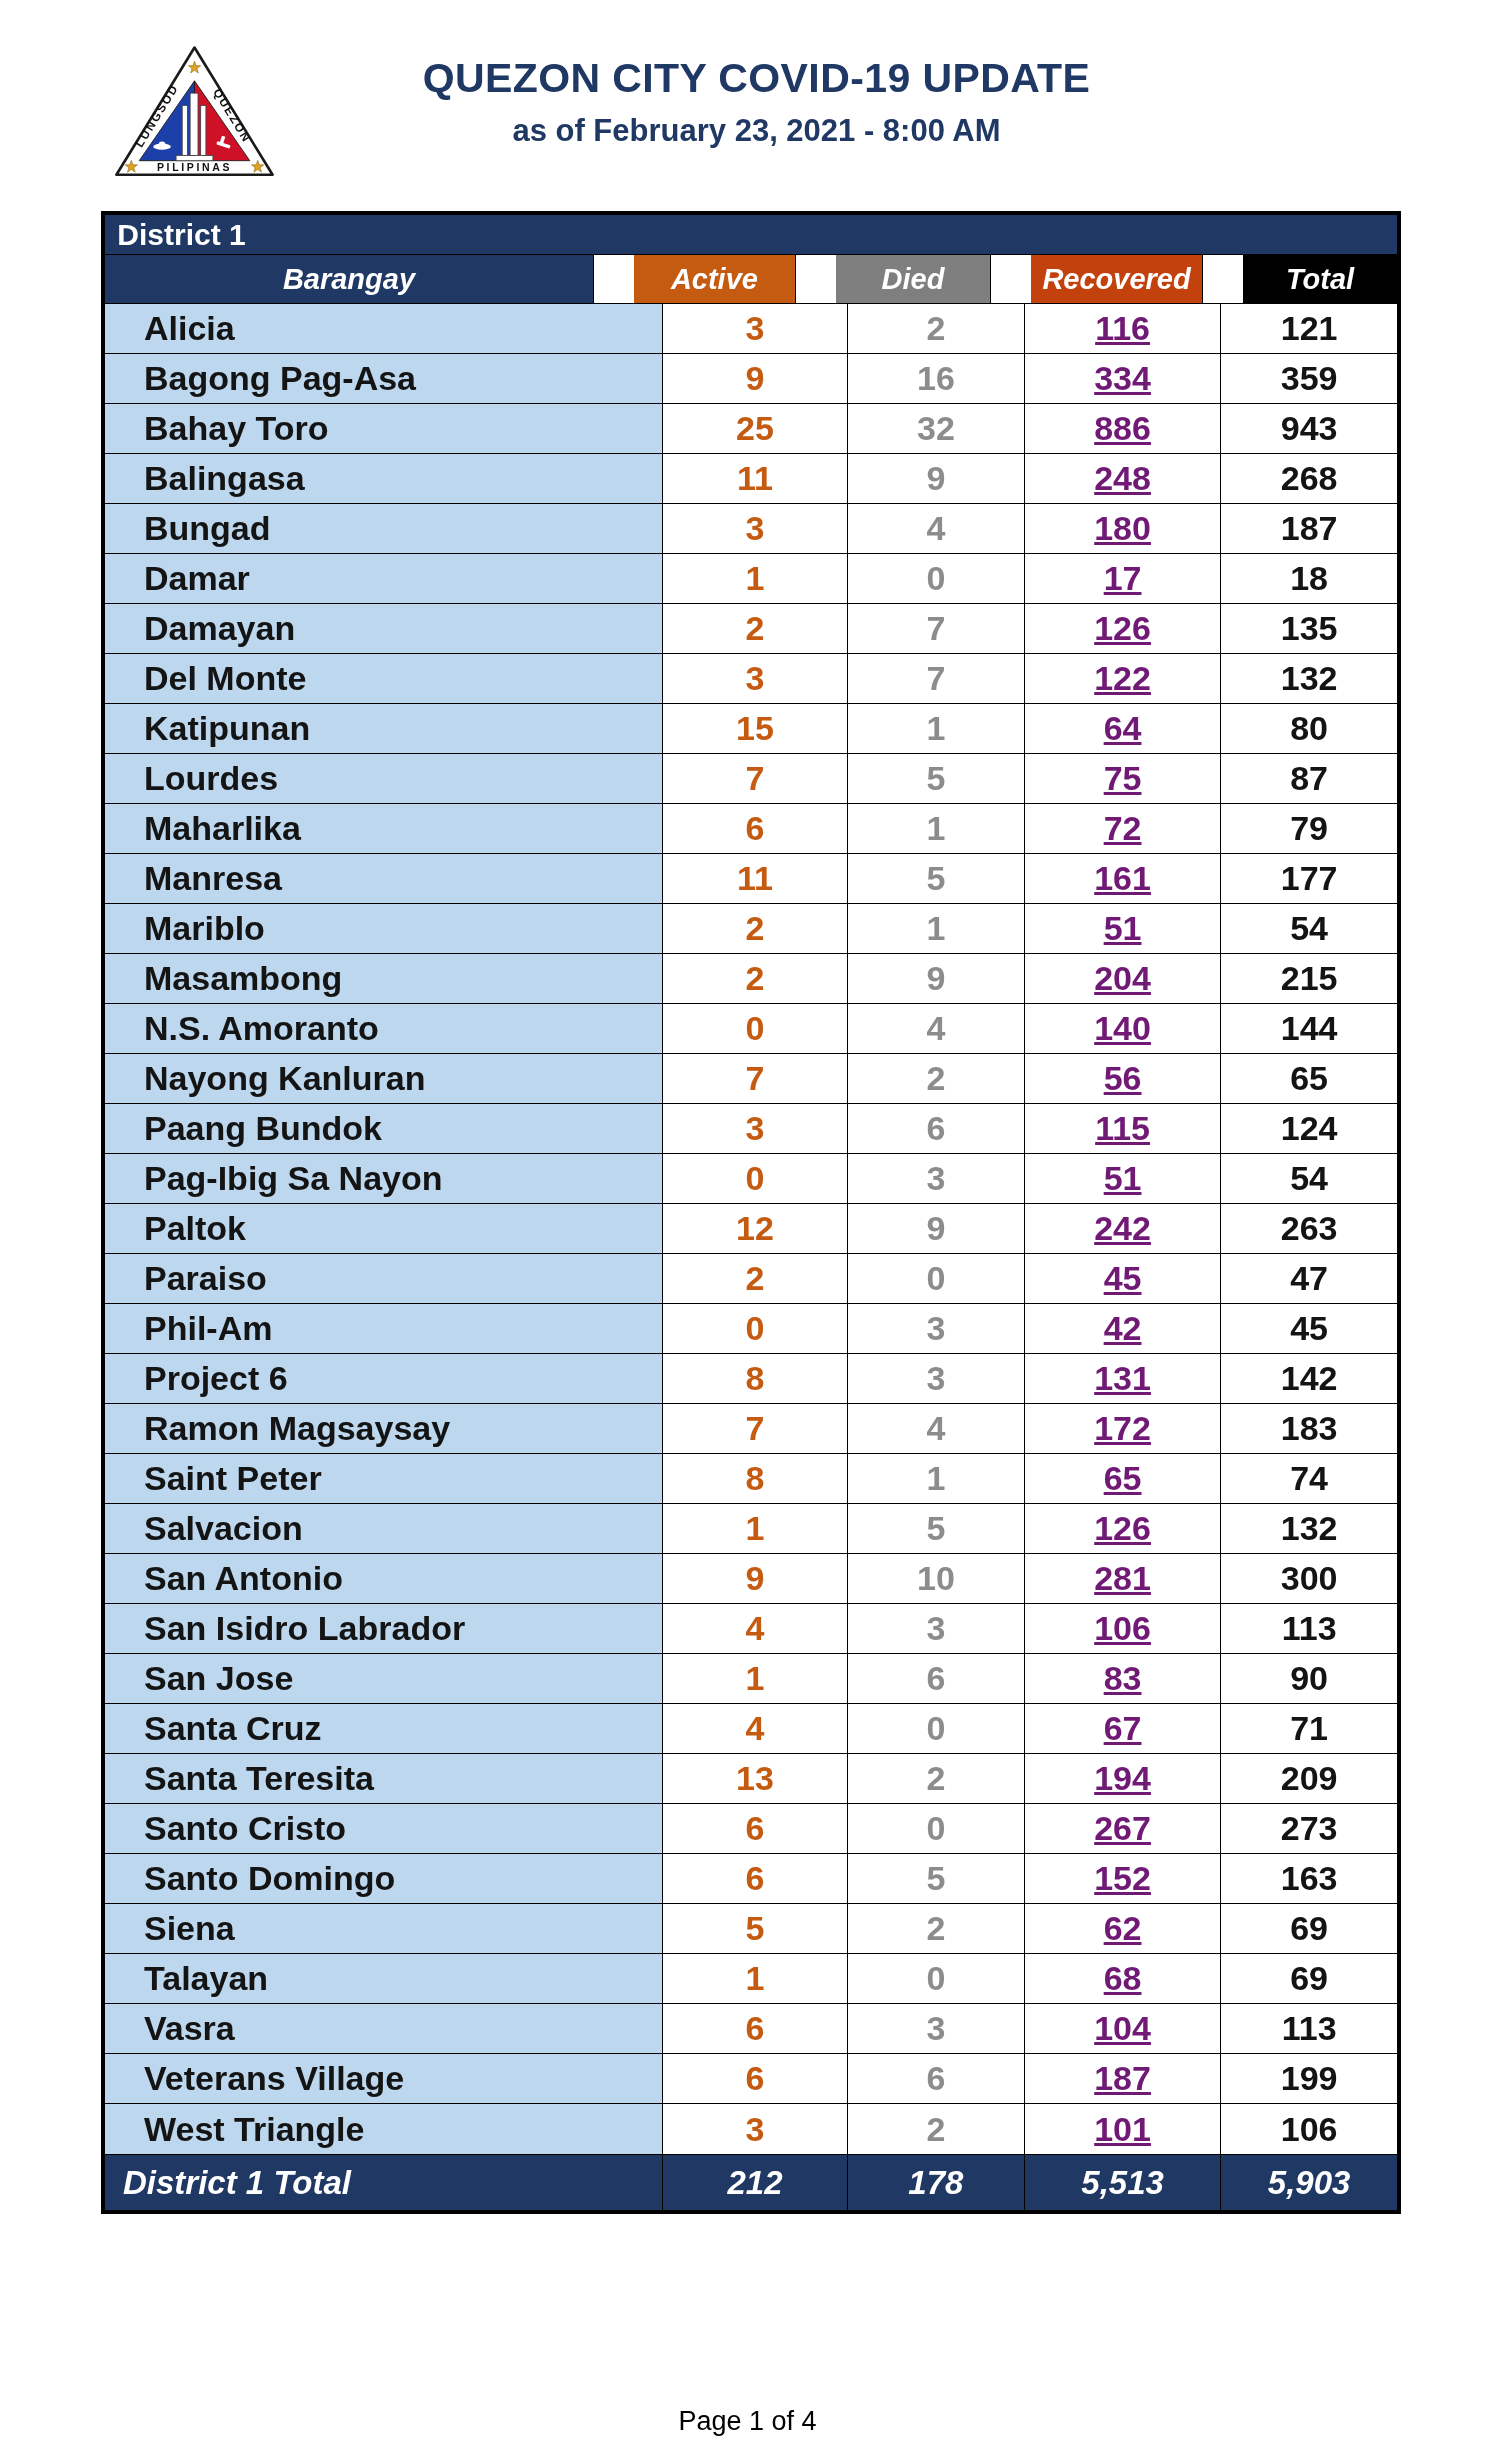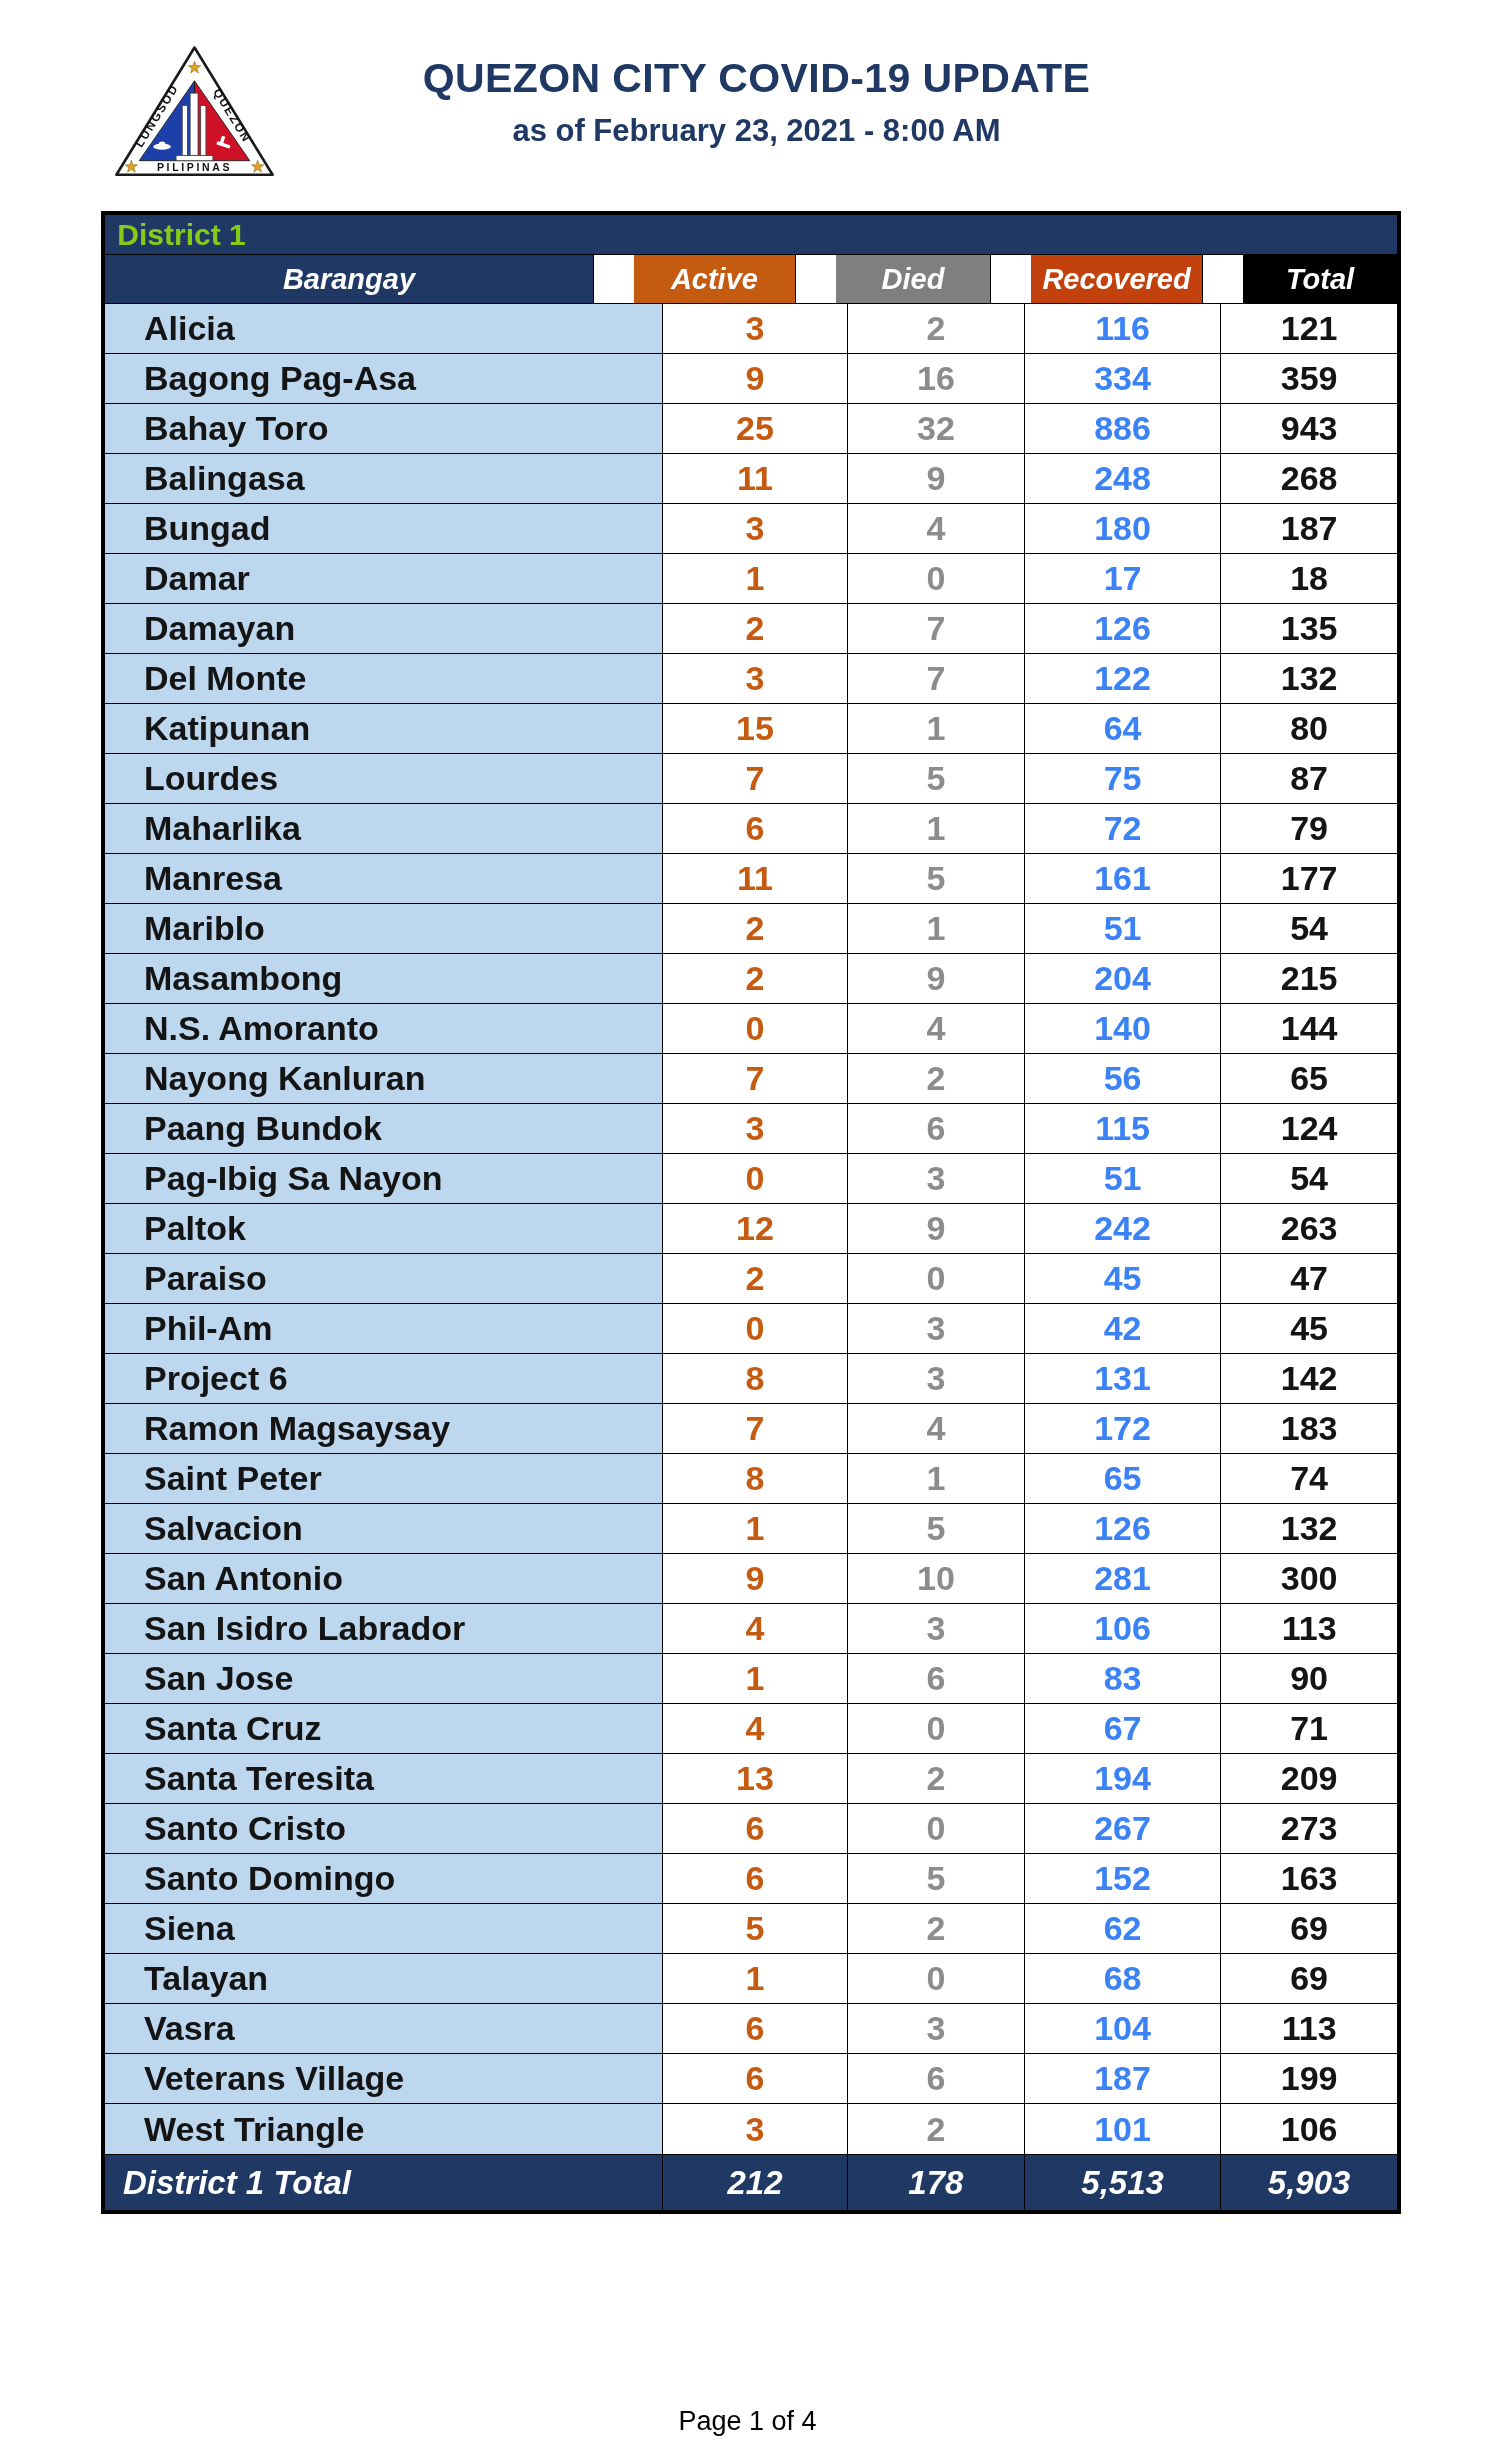--- a/index.html
+++ b/index.html
@@ -17,21 +17,21 @@
   .title { font-size: 41px; font-weight: bold; letter-spacing: 0.4px; }
   .subtitle { font-size: 31px; font-weight: bold; margin-top: 10.6px; }
 
   
   .covid-table {
     position: absolute; left: 101px; top: 211px; width: 1300px;
     border: 4.4px solid #000; background: #fff;
   }
   .district-bar {
     height: 40px; background: #1F3864; border-bottom: 1.8px solid #000;
-    color: #84cc16; font-weight: bold; font-size: 30px; line-height: 39px;
+    color: #ffffff; font-weight: bold; font-size: 30px; line-height: 39px;
     padding-left: 12.3px;
   }
   .row { display: flex; width: 100%; }
   .cell { border-right: 1.8px solid #000; overflow: hidden; white-space: nowrap; }
   .cell:last-child { border-right: none; }
   .c-name      { width: 43.2%; }
   .c-active    { width: 14.3%; }
   .c-died      { width: 13.7%; }
   .c-recovered { width: 15.2%; }
   .c-total     { width: 13.6%; }
@@ -49,21 +49,21 @@
 
   .data-row { height: 50px; border-bottom: 1.8px solid #000; font-weight: bold; font-size: 34px; }
   .data-row:last-child { border-bottom: none; }
   .data-row .cell { display: flex; align-items: center; justify-content: center; height: 100%; }
   .data-row .c-name {
     background: #BDD7EE; color: #141414;
     justify-content: flex-start; padding-left: 39px;
   }
   .num-active    { color: #C55A11; }
   .num-died      { color: #8C8C8C; }
-  .num-recovered { color: #3b82f6; }
+  .num-recovered { color: #701a75; text-decoration: underline; }
   .num-total     { color: #141414; }
 
   .total-row {
     height: 56px; background: #1F3864;
     color: #fff; font-weight: bold; font-style: italic; font-size: 33px;
     border-top: 1.8px solid #000;
   }
   .total-row .cell { display: flex; align-items: center; justify-content: center; height: 100%; border-right: 1.8px solid #000; }
   .total-row .cell:last-child { border-right: none; }
   .total-row .c-name { justify-content: flex-start; padding-left: 18px; text-align: center; }

